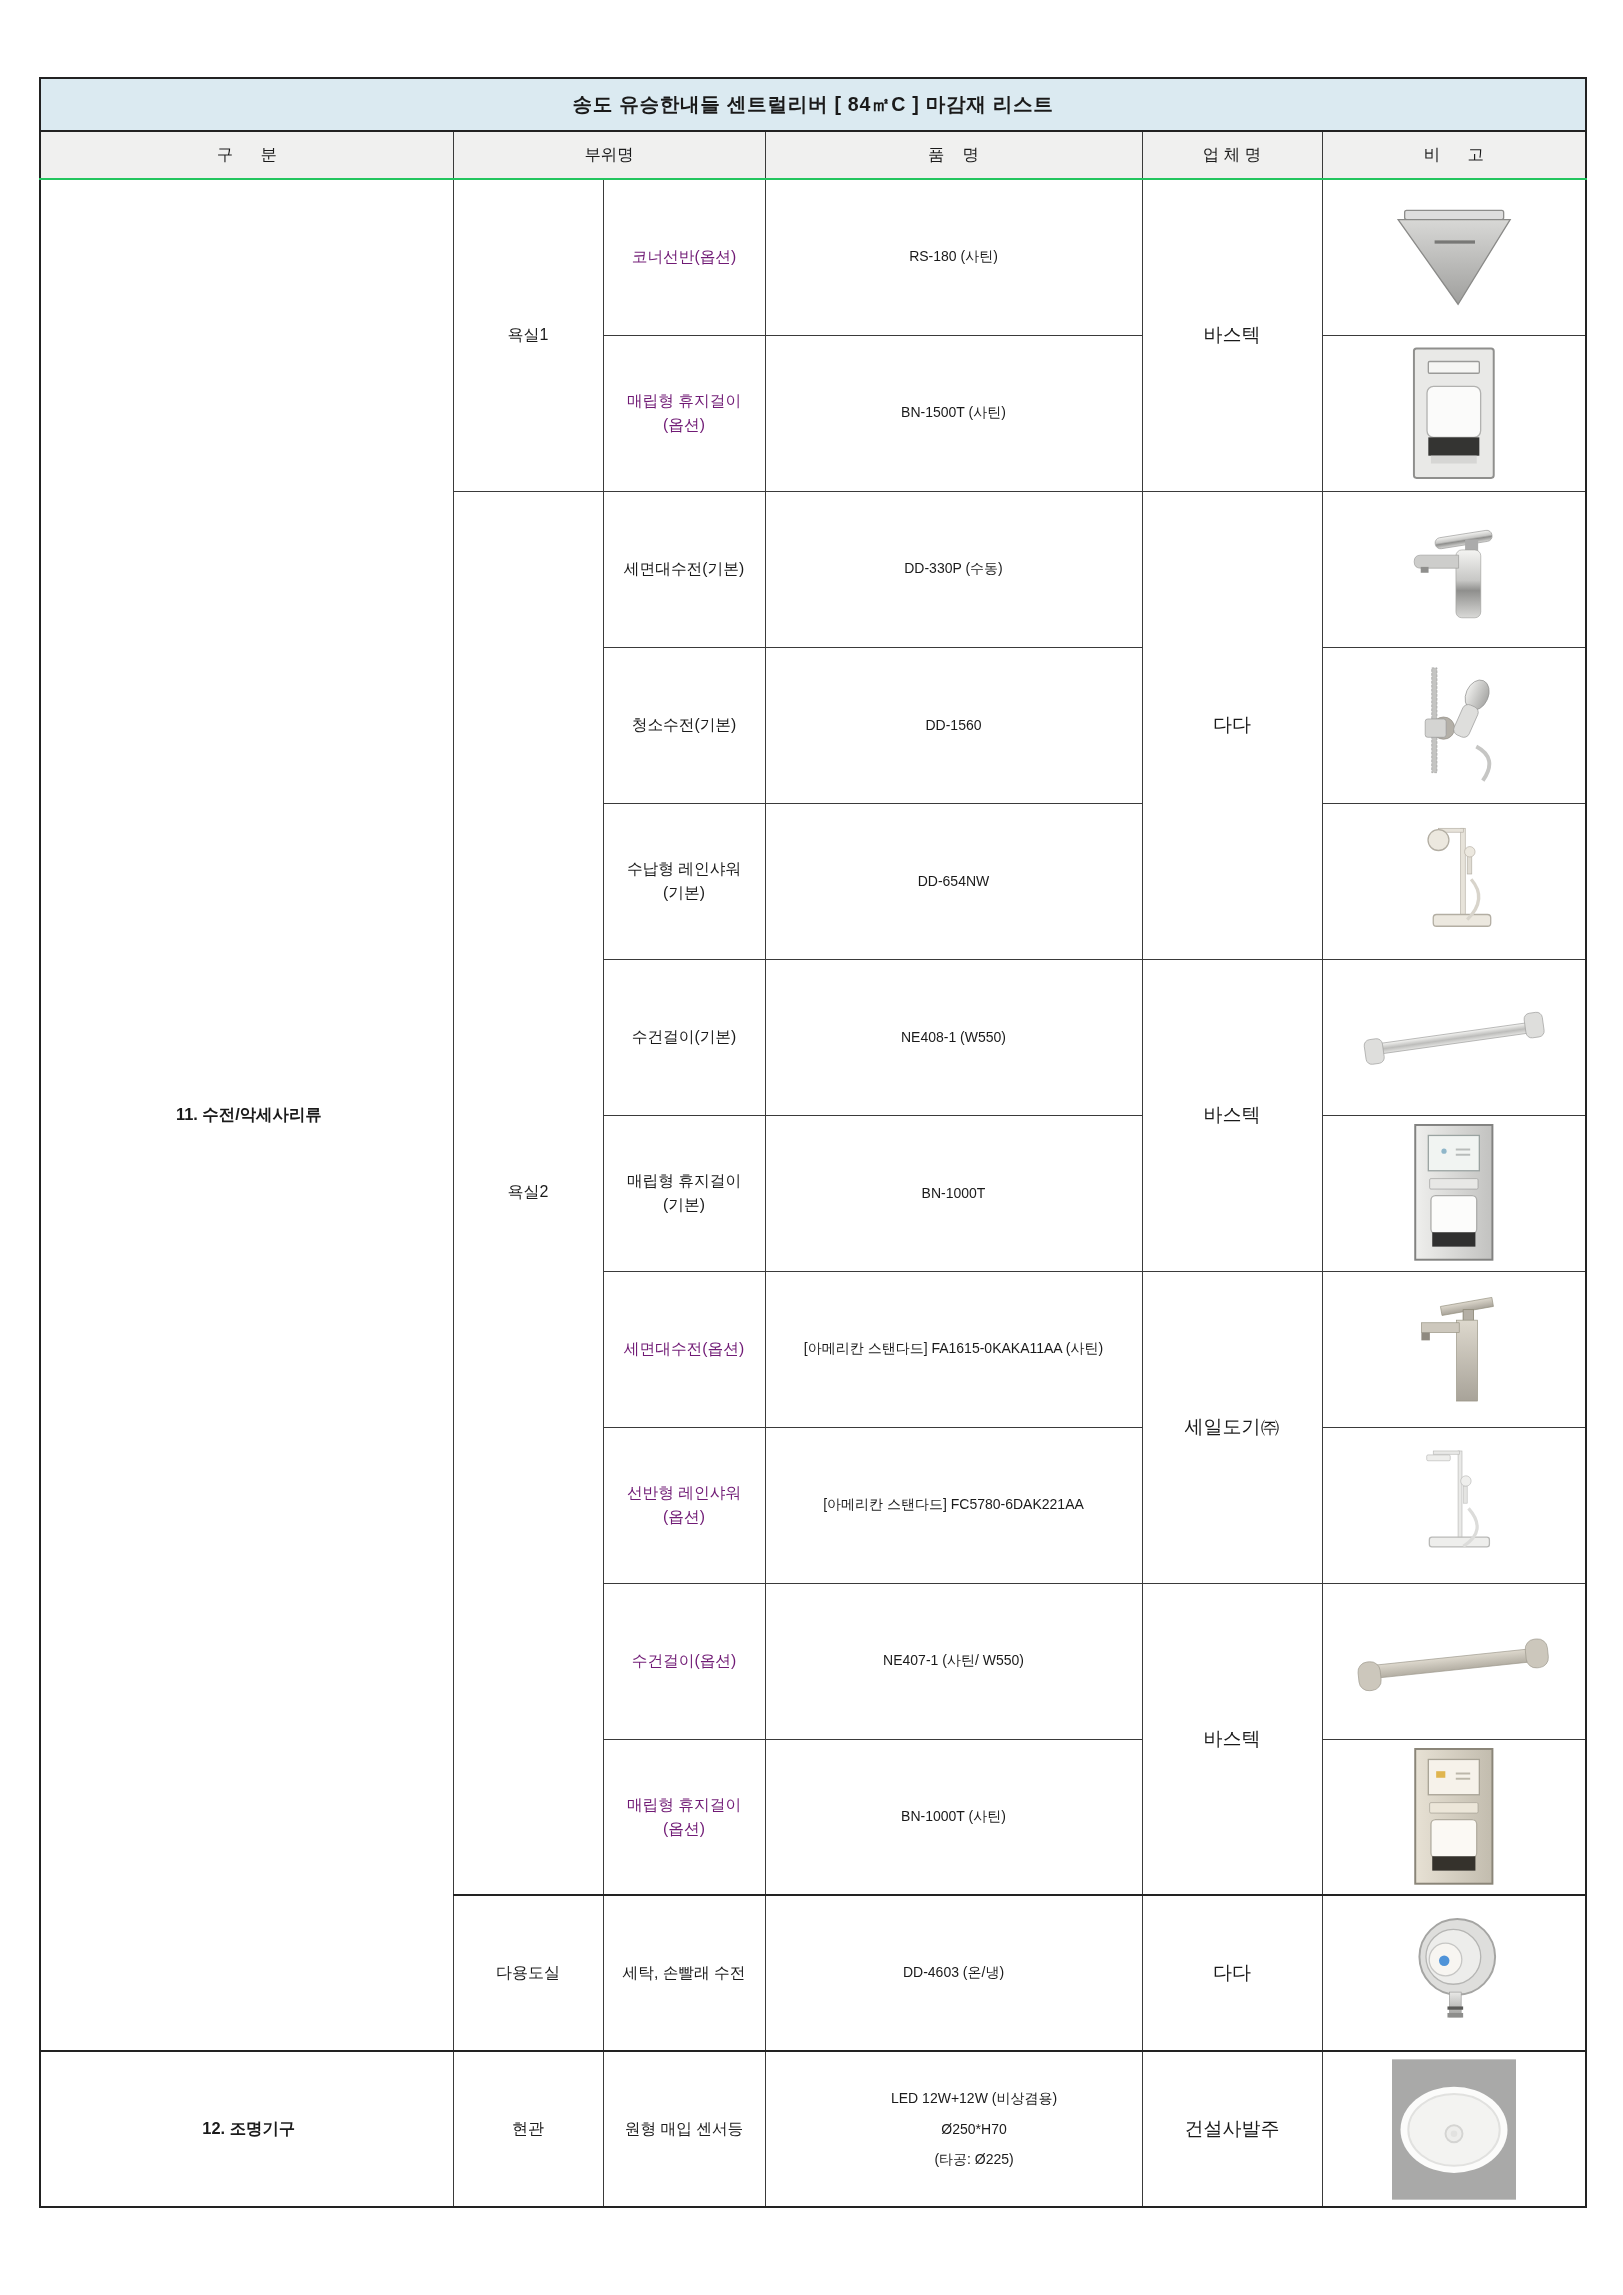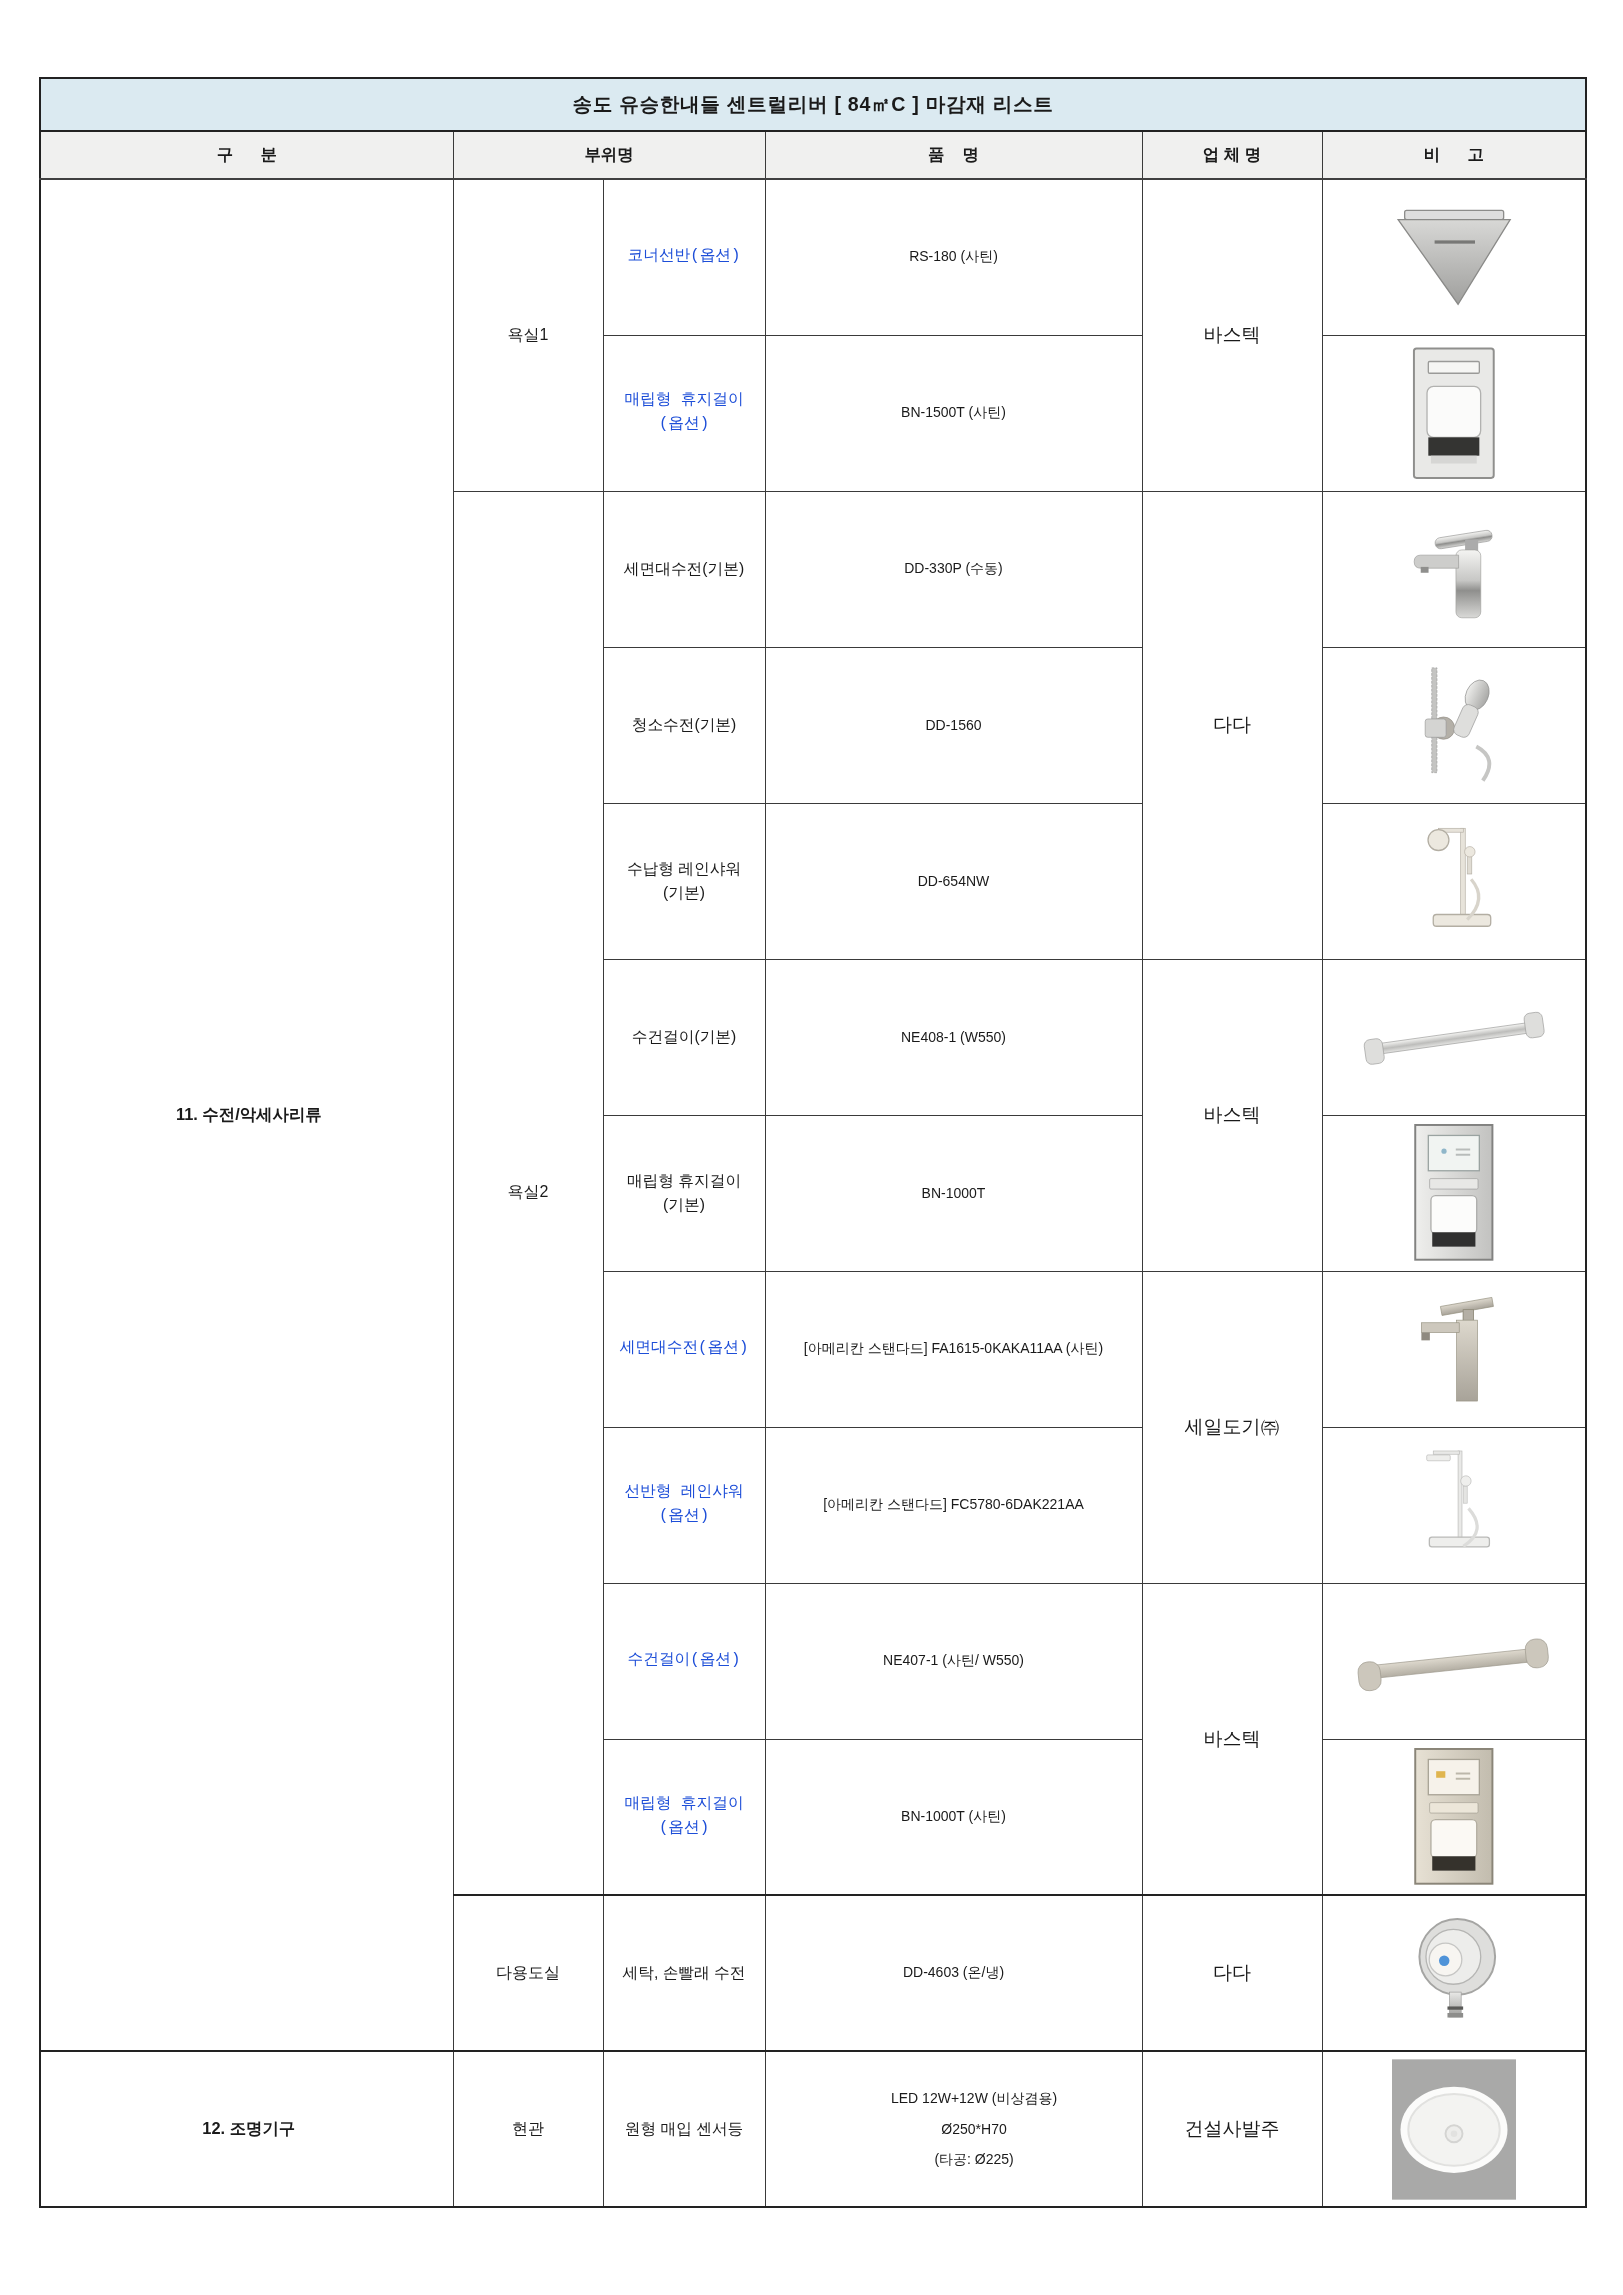--- a/index.html
+++ b/index.html
@@ -11,32 +11,32 @@
     position:absolute; left:39px; top:77px;
     border-collapse:collapse; table-layout:fixed;
     border:2px solid #222222; background:#ffffff;
   }
   td, th { border:1.3px solid #3a3a3a; text-align:center; vertical-align:middle; padding:0 3.9px; }
   tr.title-row td {
     background:#dbeaf1; height:51px; font-size:19.6px; font-weight:bold;
     border-bottom:2px solid #222222; letter-spacing:0.7px;
   }
   tr.head-row th {
-    background:#f0f0ef; height:46px; font-size:16.4px; font-weight:bold;
-    white-space:pre; border-bottom:2px solid #404040;margin-top:30px;
+    background:#f0f0ef; height:46px; font-size:16.4px; font-weight:normal;
+    white-space:pre; border-bottom:2px solid #22c55e;margin-top:30px;
   }
   tr.data-row { height:156px; }
   td.cat  { font-size:16.4px; font-weight:bold; background:#ffffff;padding-left:8px; }
   td.loc  { font-size:16px; }
   td.part { font-size:15.7px; white-space:pre-line; line-height:1.5; }
   td.prod { font-size:14px; white-space:pre-line; }
   td.prod.multiline { line-height:2.2;padding-left:45px; }
   td.comp { font-size:19px; }
   td.img-cell { background:#ffffff; }
-  .opt { color:#1d4ed8;font-family:Liberation Mono, monospace; }
+  .opt { color:#701a75; }
   .sep-top { border-top:2.6px solid #222222;margin-top:30px; }
   .imgbox { display:flex; justify-content:center; align-items:center; }
 </style>
 </head>
 <body>
 
 <table class="sheet">
   <colgroup>
     <col style="width:413px">
       <col style="width:150px">

